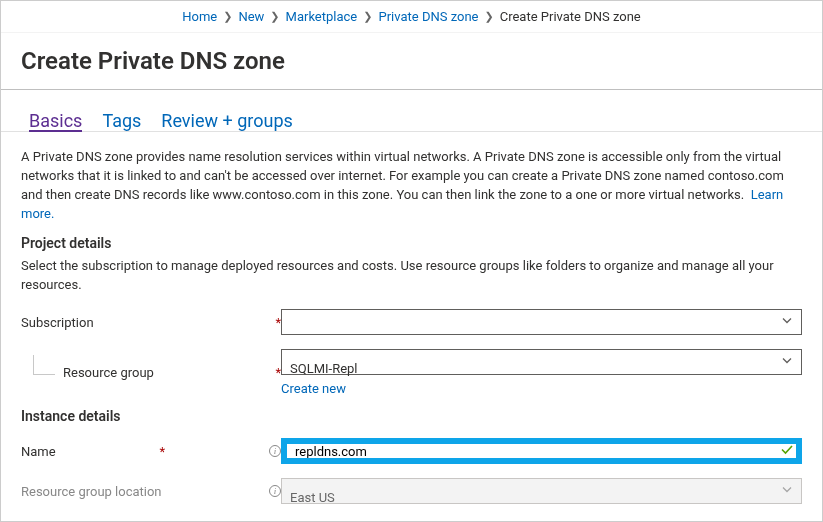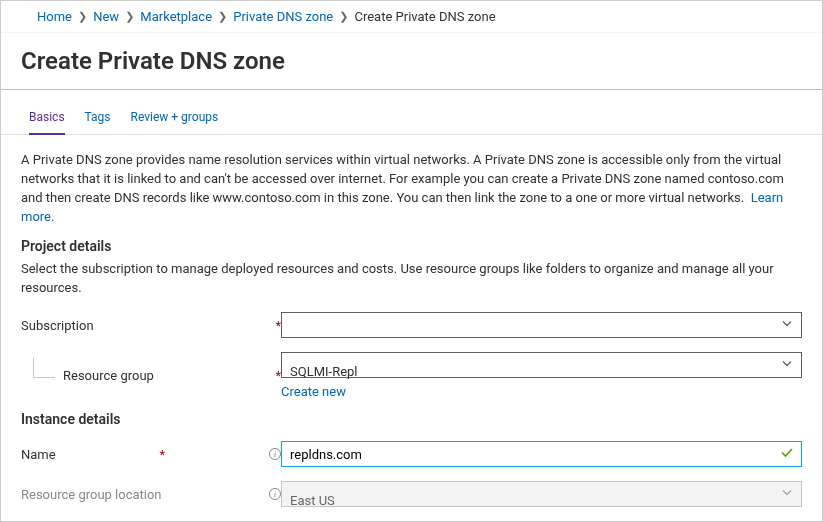--- a/index.html
+++ b/index.html
@@ -13,20 +13,21 @@
       overflow: hidden;
       border: 1px solid #ccc;
     }
     .breadcrumb {
       display: flex;
       align-items: center;
       padding: 8px 36px;
       border-bottom: 1px solid #f3f3f3;
       font-size: 13px;
       gap: 6px;
+      justify-content: center;
     }
     .breadcrumb a {
       color: #0067b8;
       text-decoration: none;
       cursor: pointer;
     }
     .breadcrumb .sep {
       color: #666;
       font-size: 11px;
     }
@@ -42,23 +43,22 @@
       border-bottom: 1px solid #bfbfbf;
       margin-top: 4px;
     }
     .tabs {
       display: flex;
       gap: 20px;
       padding: 20px 28px 0 28px;
       border-bottom: 1px solid #e1e1e1;
     }
     .tab {
-      padding-bottom: 10px;
-      cursor: pointer;
-      font-size: 12px;
+      cursor: pointer;
+      font-size: 18px;
       color: #0067b8;
       position: relative;
     }
     .tab.active {
       color: #5c2e91;
       font-weight: 400;
     }
     .tab.active::after {
       content: "";
       position: absolute;
@@ -167,21 +167,21 @@
       position: absolute;
       right: 8px;
       top: 50%;
       transform: translateY(-50%);
       color: #57a300;
       font-weight: bold;
     }
     .input-box {
       width: 100%;
       height: 26px;
-      border: 1px solid #0ea5e9;
+      border: 6px solid #0ea5e9;
       padding: 0 16px 0 8px;
       font-size: 13px;
       font-family: inherit;
     }
     .create-new {
       margin-top: 6px;
     }
     .create-new a {
       color: #0067b8;
       text-decoration: none;

